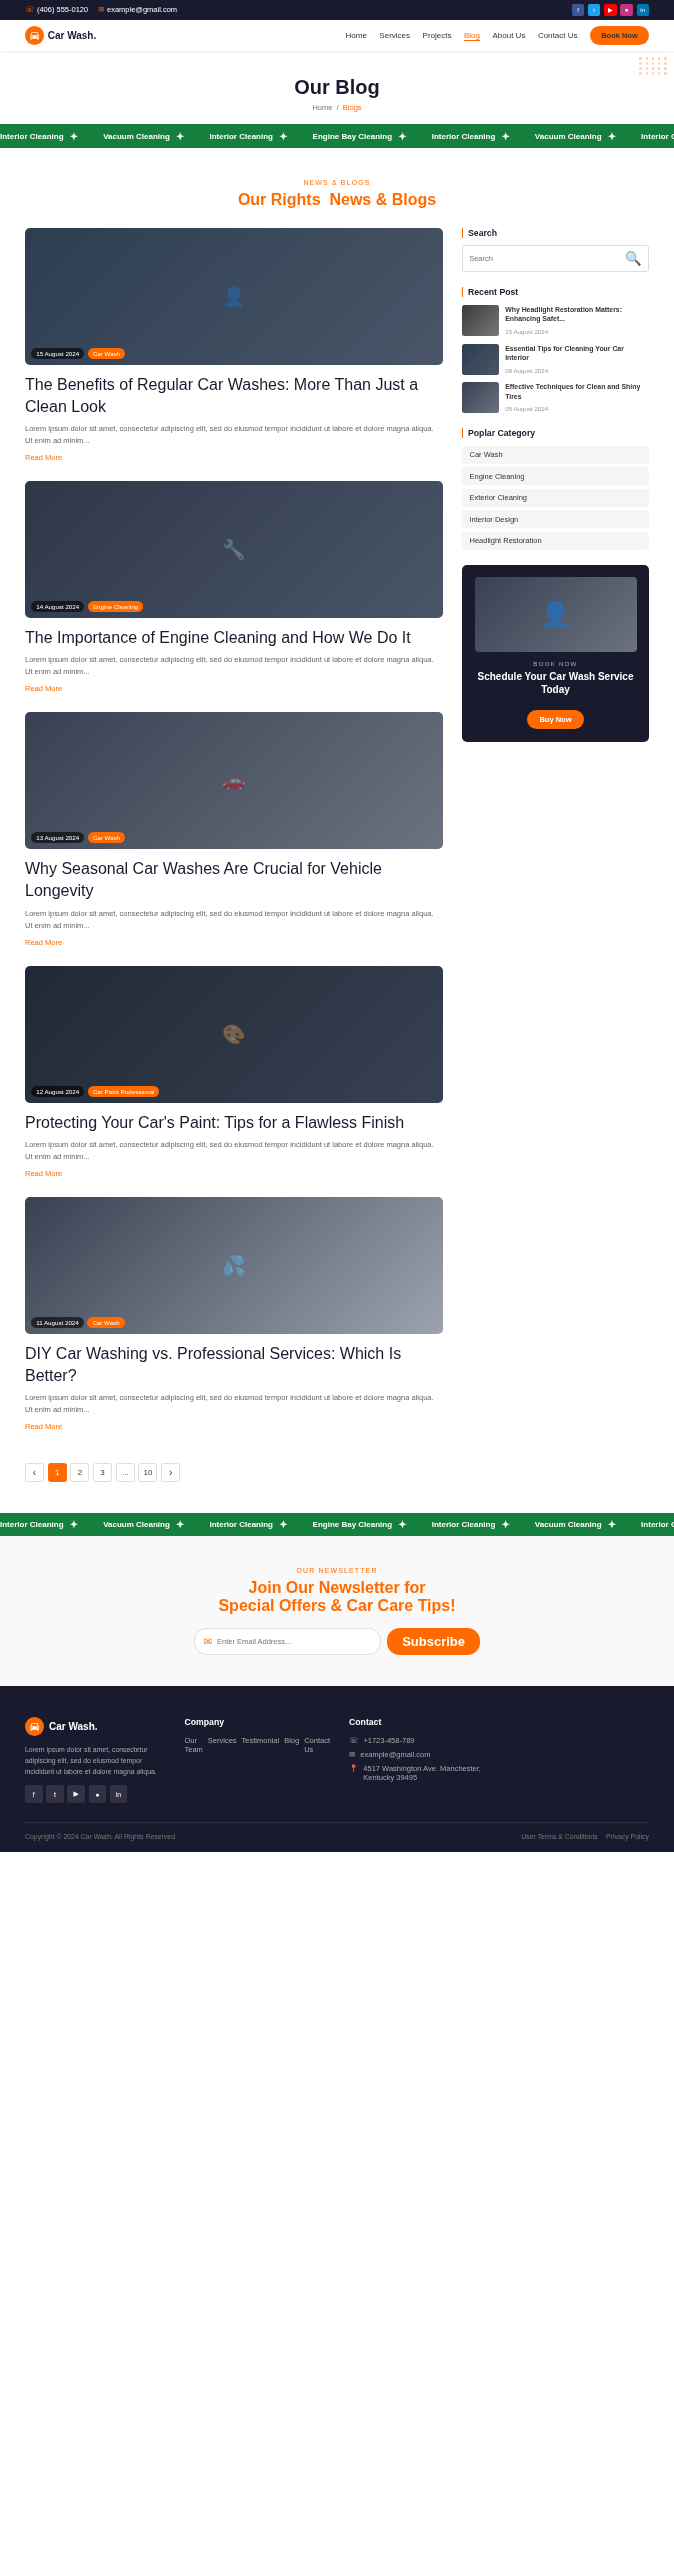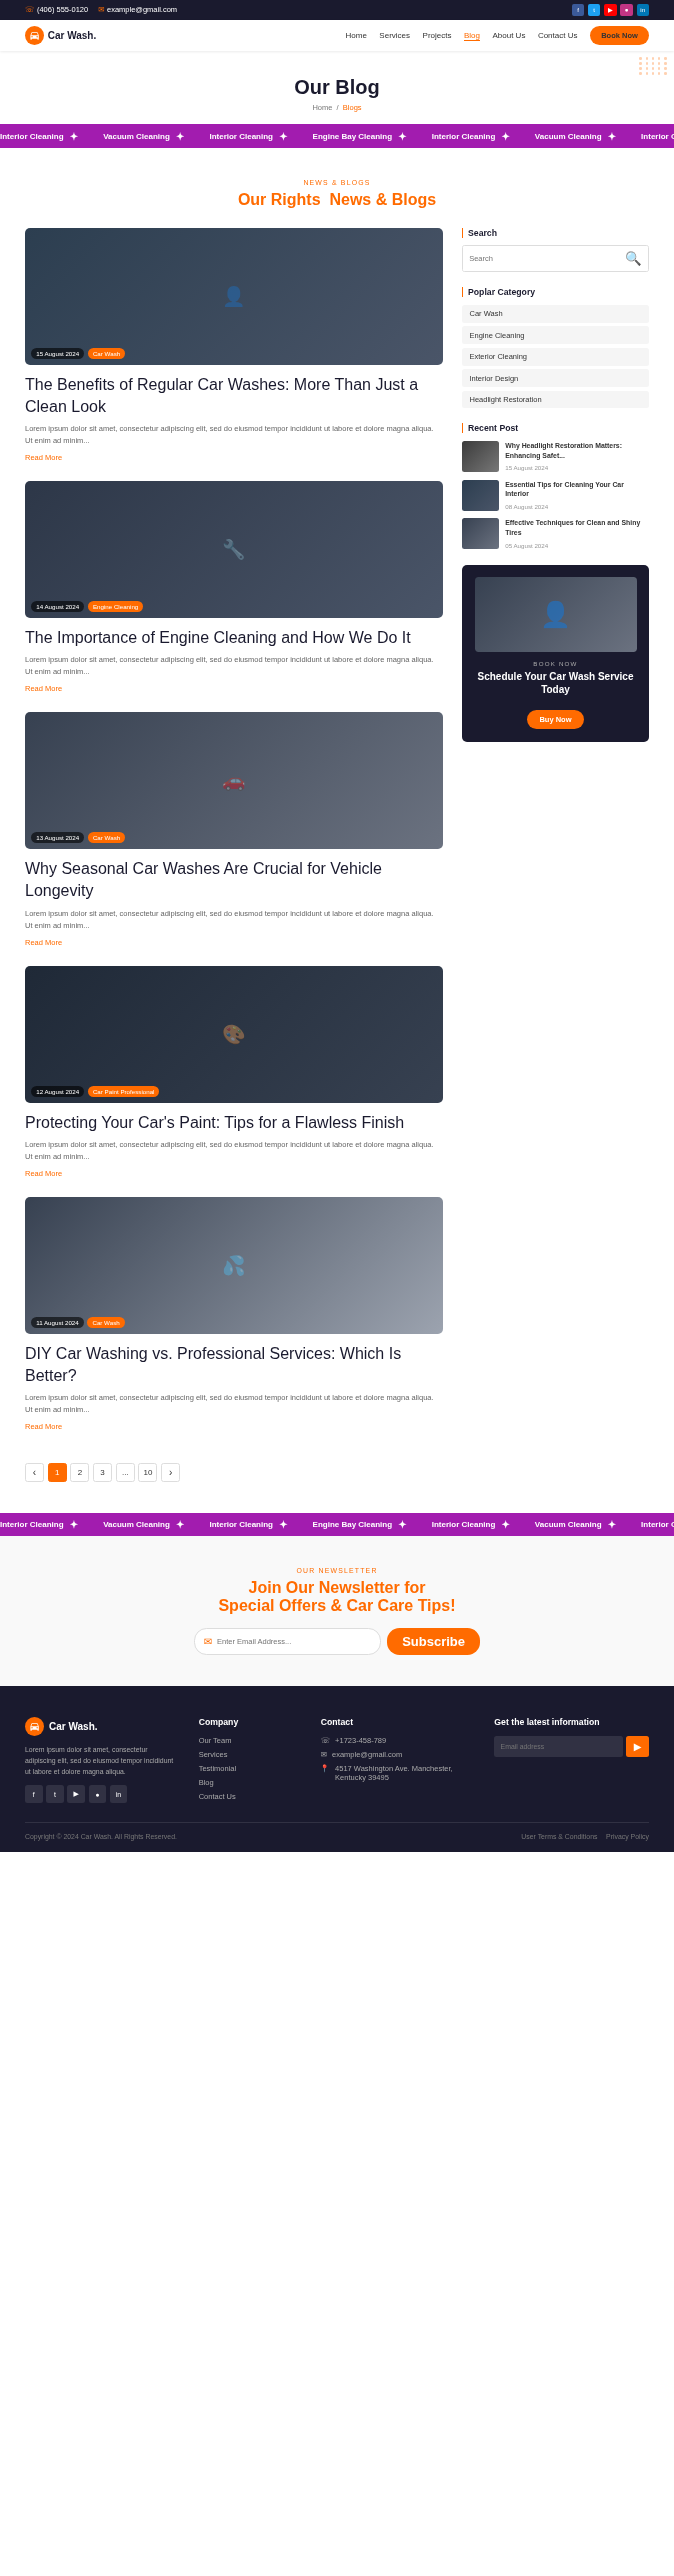--- a/index.html
+++ b/index.html
@@ -27,21 +27,21 @@
     .nav-btn { background: #ff6b00; color: #fff; padding: 5px 11.2px; border-radius: 12.5px; text-decoration: none; font-size: 7.5px; font-weight: bold; }
 
     
     .page-header { text-align: center; padding: 25px 12.5px 12.5px; }
     .page-header h1 { font-size: 20px; font-weight: bold; color: #1a1a2e; }
     .breadcrumb { font-size: 7.5px; color: #777; margin-top: 3.7px; }
     .breadcrumb a { color: #777; text-decoration: none; }
     .breadcrumb span { color: #ff6b00; }
 
     
-    .ticker-banner { background: #a21caf; color: #fff; padding: 6.2px 0; overflow: hidden; white-space: nowrap; font-size: 8px; font-weight: bold; }
+    .ticker-banner { background: #15803d; color: #fff; padding: 6.2px 0; overflow: hidden; white-space: nowrap; font-size: 8px; font-weight: bold; }
     .ticker-inner { display: flex; gap: 25px; animation: ticker 20s linear infinite; }
     .ticker-inner span { display: inline-flex; align-items: center; gap: 6.2px; }
     .ticker-dot { color: #fff; font-size: 10px; }
     @keyframes ticker { 0% { transform: translateX(0); } 100% { transform: translateX(-50%); } }
 
     
     .main-section { padding: 31px 25px; }
     .section-tag { text-align: center; font-size: 6.9px; letter-spacing: 1.2px; color: #ff6b00; text-transform: uppercase; margin-bottom: 5px; }
     .section-title { text-align: center; font-size: 16px; font-weight: bold; color: #1a1a2e; margin-bottom: 19px; }
     .section-title span { color: #ff6b00; }
@@ -102,21 +102,21 @@
 
     
     .footer { background: #1a1a2e; color: #fff; padding: 31px 25px 12.5px; }
     .footer-grid { display: grid; grid-template-columns: 1.5fr 1fr 1.5fr 1.5fr; gap: 19px; margin-bottom: 19px; }
     .footer-logo { display: flex; align-items: center; gap: 5px; margin-bottom: 7.5px; font-weight: bold; font-size: 10px; }
     .footer-logo-icon { width: 19px; height: 19px; background: #ff6b00; border-radius: 50%; display: flex; align-items: center; justify-content: center; }
     .footer p { font-size: 6.9px; color: #aaa; line-height: 1.6; margin-bottom: 8.7px; }
     .footer-social { display: flex; gap: 3.7px; }
     .footer-social-icon { width: 17.5px; height: 17.5px; background: rgba(255,255,255,0.1); border-radius: 2.5px; display: flex; align-items: center; justify-content: center; font-size: 6.9px; cursor: pointer; }
     .footer h4 { font-size: 8.7px; font-weight: bold; margin-bottom: 8.7px; }
-    .footer-links { list-style: none; display: flex; flex-direction: column; gap: 5px; }
+    .footer-links { list-style: none; display: flex; flex-direction: row; gap: 5px; }
     .footer-links li { font-size: 7.5px; color: #aaa; cursor: pointer; }
     .footer-contact-item { display: flex; gap: 5px; margin-bottom: 5px; font-size: 7.5px; color: #aaa; }
     .footer-newsletter { display: flex; gap: 3.7px; margin-top: 6.2px; }
     .footer-newsletter input { flex: 1; padding: 5px 6.2px; border-radius: 2.5px; border: none; font-size: 6.9px; outline: none; background: rgba(255,255,255,0.1); color: #fff; }
     .footer-newsletter button { background: #ff6b00; color: #fff; border: none; padding: 5px 7.5px; border-radius: 2.5px; cursor: pointer; font-size: 10px; }
     .footer-bottom { border-top: 0.6px solid rgba(255,255,255,0.1); padding-top: 10px; display: flex; justify-content: space-between; font-size: 6.9px; color: #777; }
     .footer-bottom-links { display: flex; gap: 8.7px; }
     .footer-bottom-links a { color: #777; text-decoration: none; }
 
     
@@ -323,56 +323,56 @@
 
       <div class="sidebar-section">
         <h4>Search</h4>
         <div class="search-box">
           <input type="text" placeholder="Search" style="">
           <button>🔍</button>
         </div>
       </div>
 
       <div class="sidebar-section">
+        <h4>Recent Post</h4>
+
+        <div class="recent-post">
+          <div class="recent-post-img img-recent1"></div>
+          <div class="recent-post-info">
+            <p>Why Headlight Restoration Matters: Enhancing Safet...</p>
+            <span>15 August 2024</span>
+          </div>
+        </div>
+
+        <div class="recent-post">
+          <div class="recent-post-img img-recent2"></div>
+          <div class="recent-post-info">
+            <p>Essential Tips for Cleaning Your Car Interior</p>
+            <span>08 August 2024</span>
+          </div>
+        </div>
+
+        <div class="recent-post">
+          <div class="recent-post-img img-recent3"></div>
+          <div class="recent-post-info">
+            <p>Effective Techniques for Clean and Shiny Tires</p>
+            <span>05 August 2024</span>
+          </div>
+        </div>
+      </div>
+
+      <div class="sidebar-section">
         <h4>Poplar Category</h4>
         <ul class="category-list">
           <li>Car Wash</li>
           <li>Engine Cleaning</li>
           <li>Exterior Cleaning</li>
           <li>Interior Design</li>
           <li>Headlight Restoration</li>
         </ul>
-      </div>
-
-      <div class="sidebar-section">
-        <h4>Recent Post</h4>
-
-        <div class="recent-post">
-          <div class="recent-post-img img-recent1"></div>
-          <div class="recent-post-info">
-            <p>Why Headlight Restoration Matters: Enhancing Safet...</p>
-            <span>15 August 2024</span>
-          </div>
-        </div>
-
-        <div class="recent-post">
-          <div class="recent-post-img img-recent2"></div>
-          <div class="recent-post-info">
-            <p>Essential Tips for Cleaning Your Car Interior</p>
-            <span>08 August 2024</span>
-          </div>
-        </div>
-
-        <div class="recent-post">
-          <div class="recent-post-img img-recent3"></div>
-          <div class="recent-post-info">
-            <p>Effective Techniques for Clean and Shiny Tires</p>
-            <span>05 August 2024</span>
-          </div>
-        </div>
       </div>
 
       <div class="book-widget">
         <div class="book-widget-img img-carwash2">
           <div class="img-figure" style="font-size:25px; opacity:0.6">👤</div>
         </div>
         <p class="small">BOOK NOW</p>
         <h3>Schedule Your Car Wash Service Today</h3>
         <button class="book-widget-btn">Buy Now</button>
       </div>
@@ -450,27 +450,20 @@
       <div class="footer-contact-item">
         <span>✉</span>
         <span>example@gmail.com</span>
       </div>
       <div class="footer-contact-item">
         <span>📍</span>
         <span>4517 Washington Ave. Manchester, Kentucky 39495</span>
       </div>
     </div>
 
-    <div>
-      <h4>Get the latest information</h4>
-      <div class="footer-newsletter">
-        <input type="email" placeholder="Email address" style="">
-        <button>▶</button>
-      </div>
-    </div>
 
   </div>
 
   <div class="footer-bottom">
     <span>Copyright © 2024 Car Wash. All Rights Reserved.</span>
     <div class="footer-bottom-links">
       <a href="#">User Terms &amp; Conditions</a>
       <a href="#">Privacy Policy</a>
     </div>
   </div>

